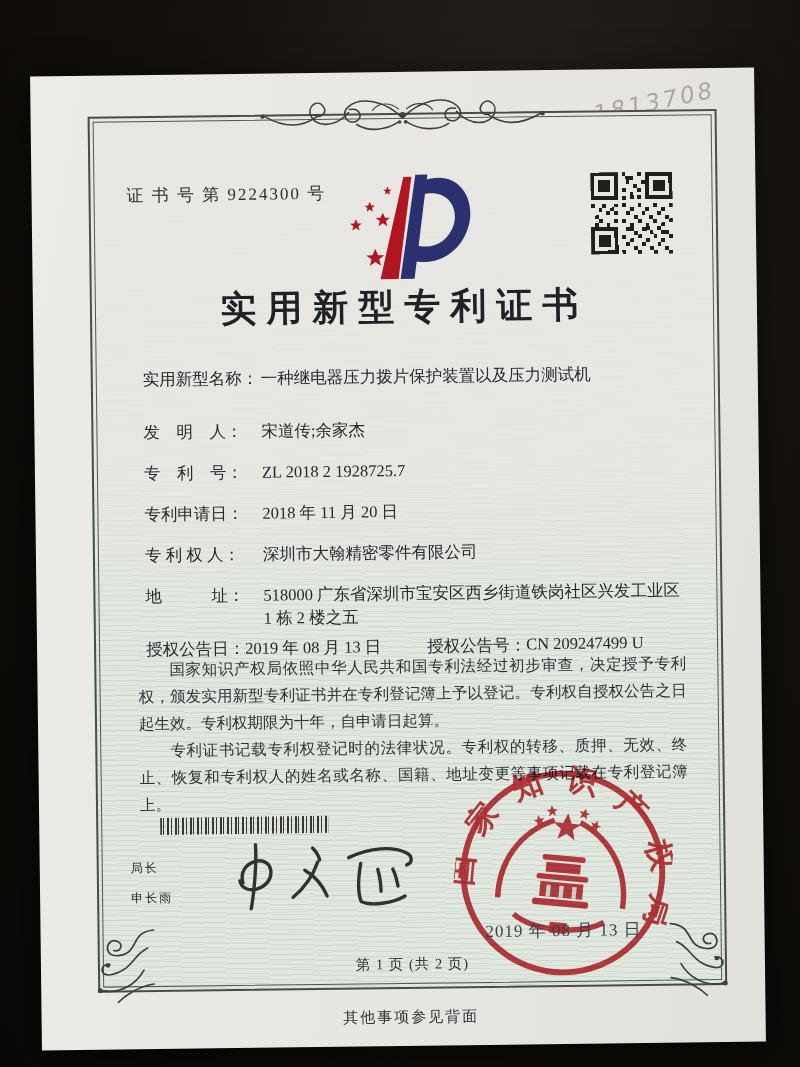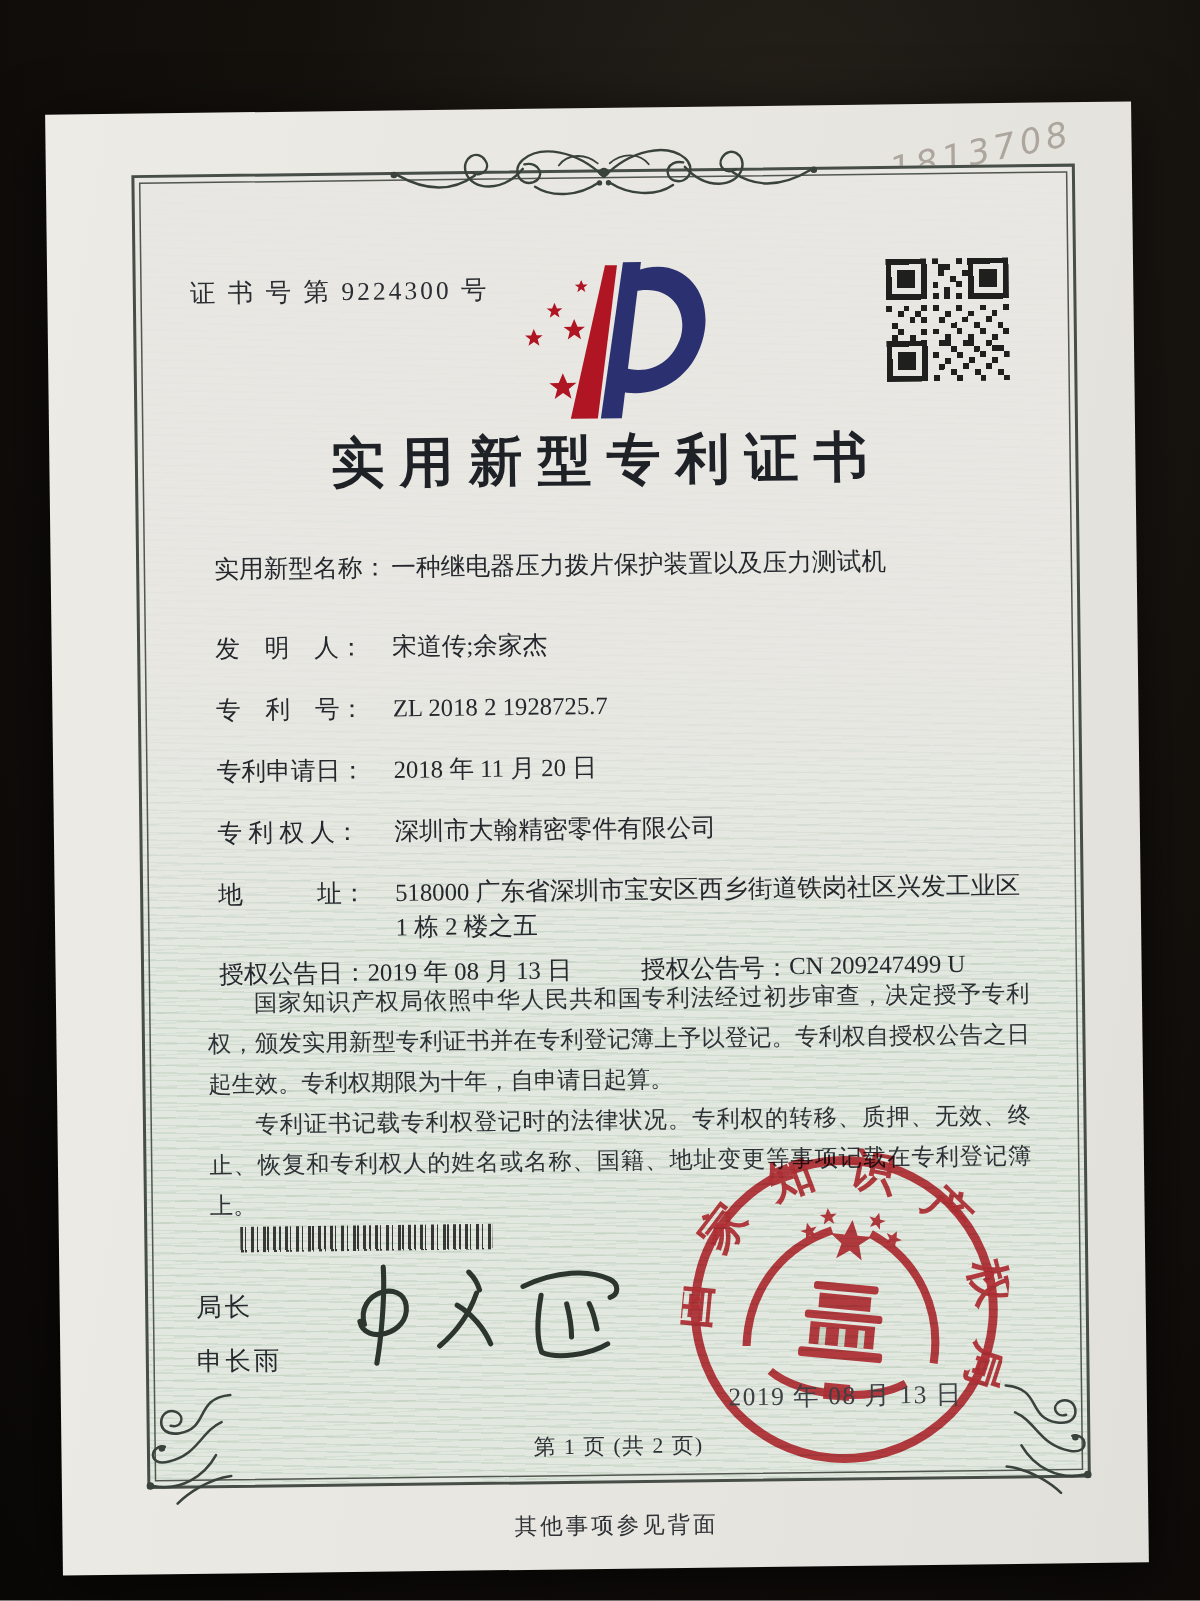--- a/index.html
+++ b/index.html
@@ -52,21 +52,21 @@
   
   .paras{position:absolute;left:42px;top:538px;width:548px;font-size:15.5px;
     line-height:27px;color:#2e3236;text-align:justify;}
   .paras p{margin:0;text-indent:2em;}
 
   
   .barcode{position:absolute;left:62px;top:700px;width:168px;height:17px;
     background:repeating-linear-gradient(90deg,#20201f 0 2px,transparent 2px 3px,
       #20201f 3px 4px,transparent 4px 7px,#20201f 7px 9px,transparent 9px 11px,
       #20201f 11px 12px,transparent 12px 15px);opacity:.88;}
-  .officer{position:absolute;left:32px;top:742px;font-size:17px;color:#26292d;}
+  .officer{position:absolute;left:32px;top:742px;font-size:12px;color:#26292d;}
   .officer div{margin-bottom:13px;letter-spacing:2px;}
   .signature{position:absolute;left:122px;top:718px;}
   .seal{position:absolute;left:356px;top:652px;width:216px;height:216px;
     transform:rotate(6deg);mix-blend-mode:multiply;opacity:.92;}
   .seal-date{position:absolute;left:386px;top:806px;font-size:17px;color:#3c3f44;letter-spacing:1px;}
   .page-info{position:absolute;left:0;top:840px;width:100%;text-align:center;
     font-size:14.5px;color:#2c2f33;letter-spacing:1px;}
 
   .back-note{position:absolute;left:57px;top:936px;width:625px;text-align:center;
     font-size:15px;color:#2e3135;letter-spacing:2px;}

